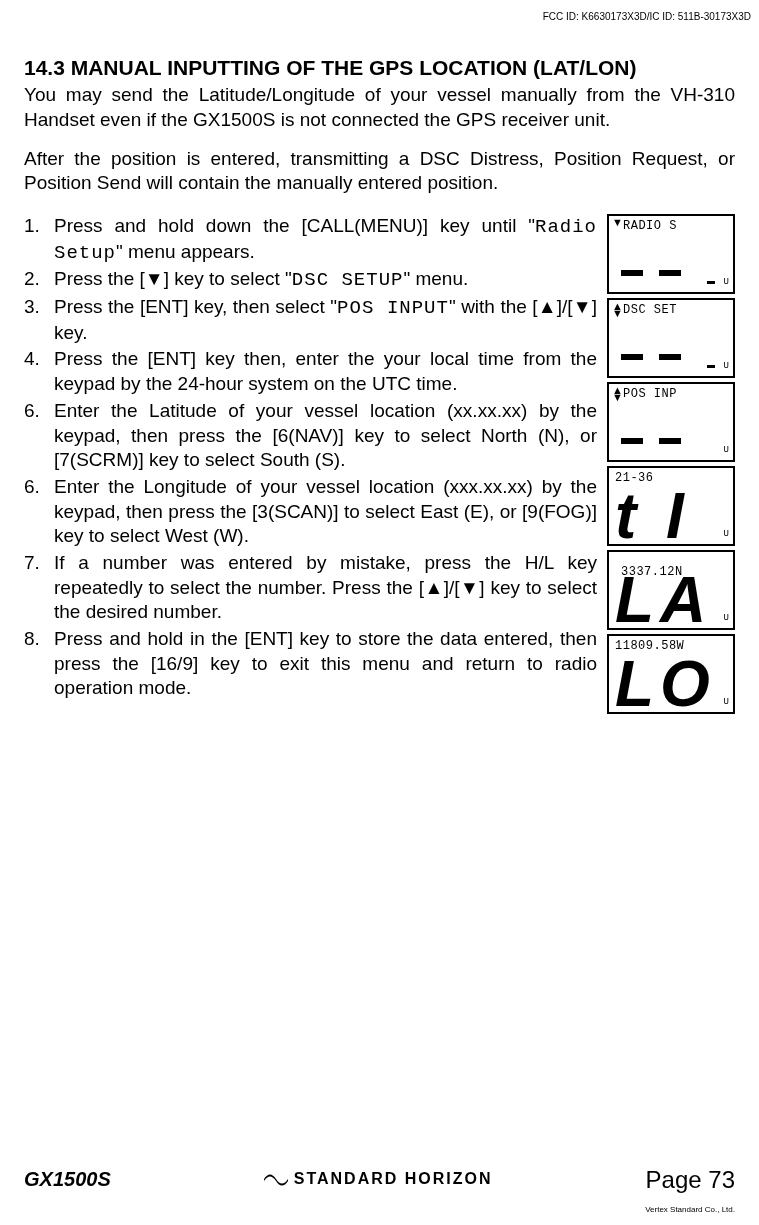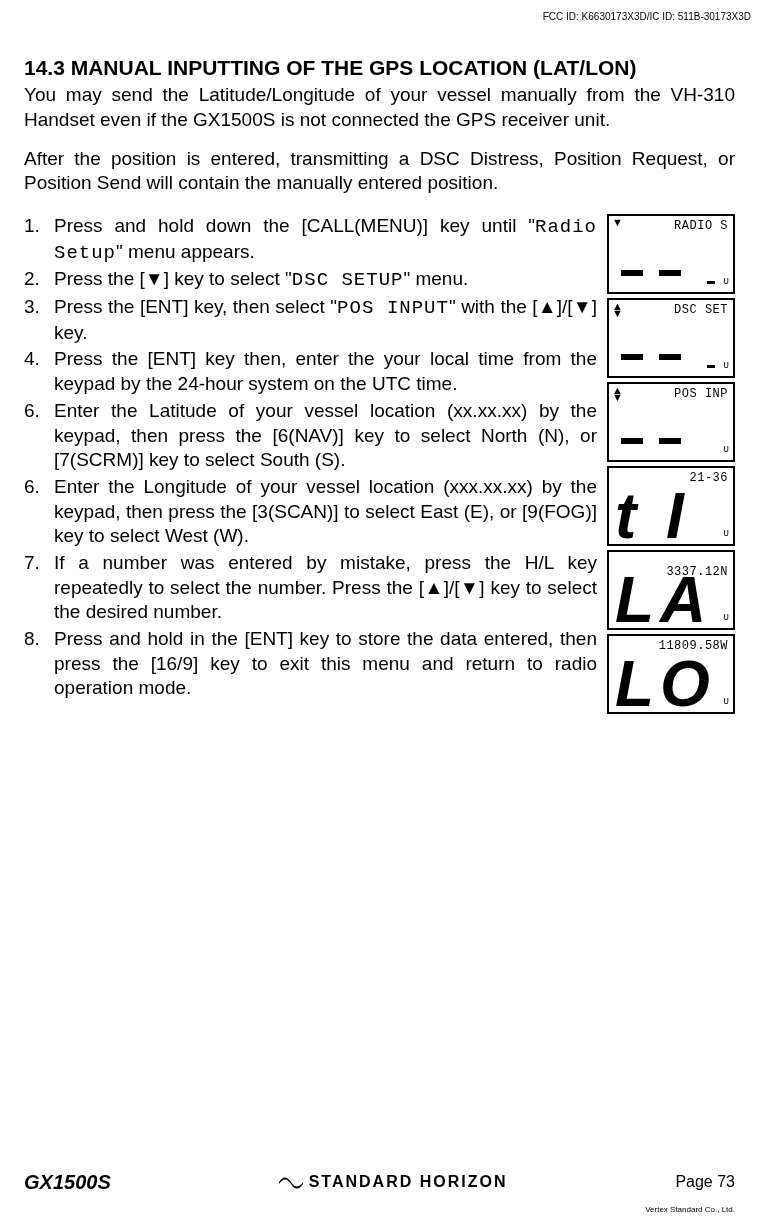--- a/index.html
+++ b/index.html
@@ -42,21 +42,20 @@
     background: #fff;
   }
   .screen .top-text {
     position: absolute;
     top: 3px;
     left: 5px;
     right: 5px;
     font-size: 12px;
     font-family: "Courier New", monospace;
     letter-spacing: 0.5px;
-    text-align: right;
   }
   .screen .arrows {
     position: absolute;
     top: 3px;
     left: 3px;
     font-size: 11px;
     line-height: 7px;
   }
   .screen .dashes {
     position: absolute;
@@ -105,21 +104,21 @@
     align-items: center;
     justify-content: space-between;
   }
   .footer .model { font-style: italic; font-weight: bold; font-size: 20px; }
   .footer .brand { display: flex; align-items: center; gap: 6px; }
   .footer .brand .logo {
     width: 24px; height: 18px; position: relative;
   }
   .footer .brand .logo svg { width: 24px; height: 18px; }
   .footer .brand .brand-text { font-weight: bold; letter-spacing: 2px; font-size: 16px; }
-  .footer .page { font-size: 16px; }
+  .footer .page { font-size: 24px; }
   .vertex {
     position: absolute;
     bottom: 10px;
     right: 24px;
     font-size: 8px;
   }
   b { font-weight: normal; }
 </style>
 </head>
 <body>

